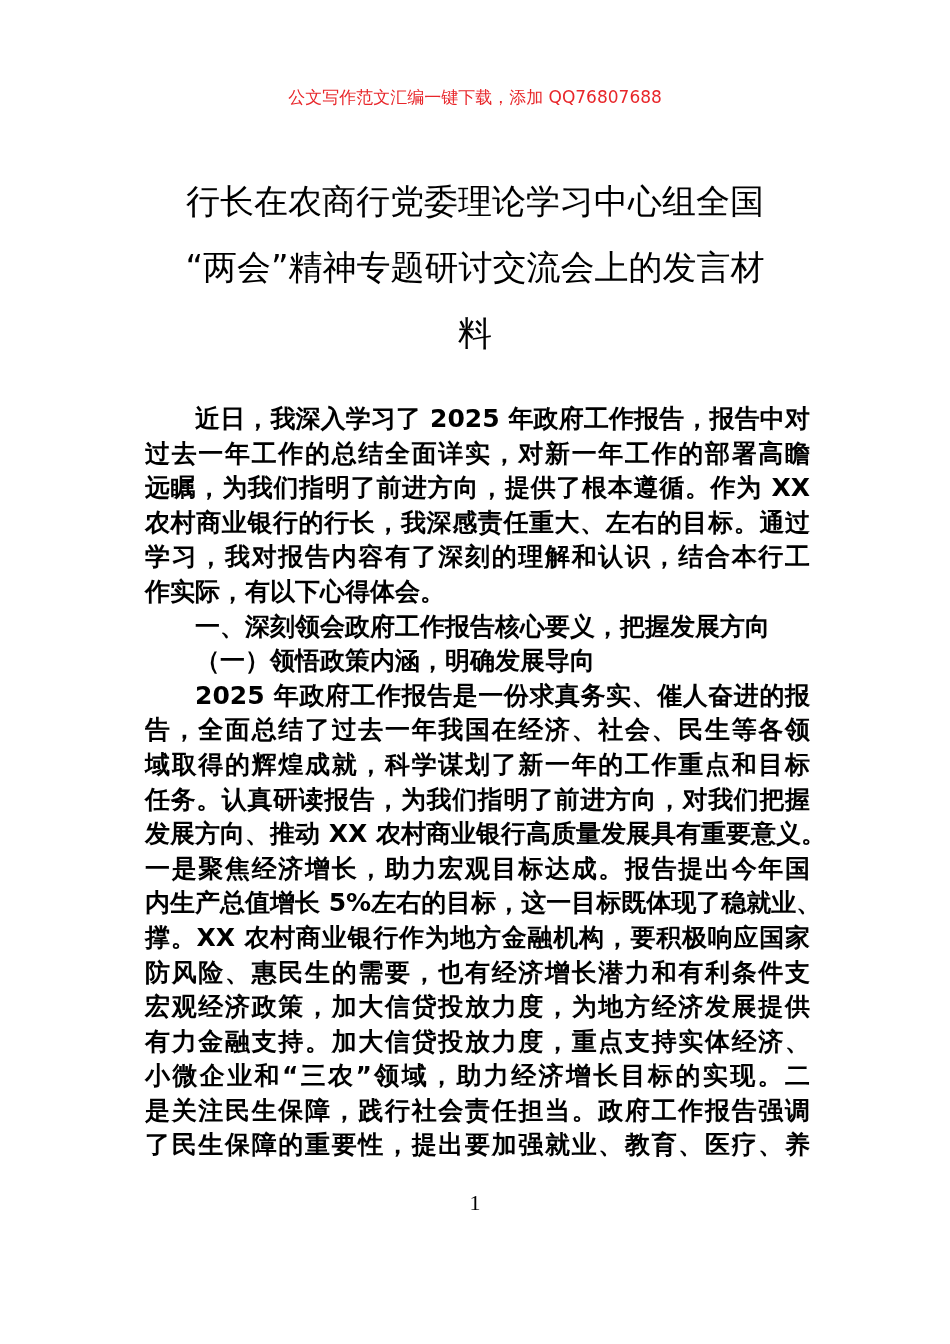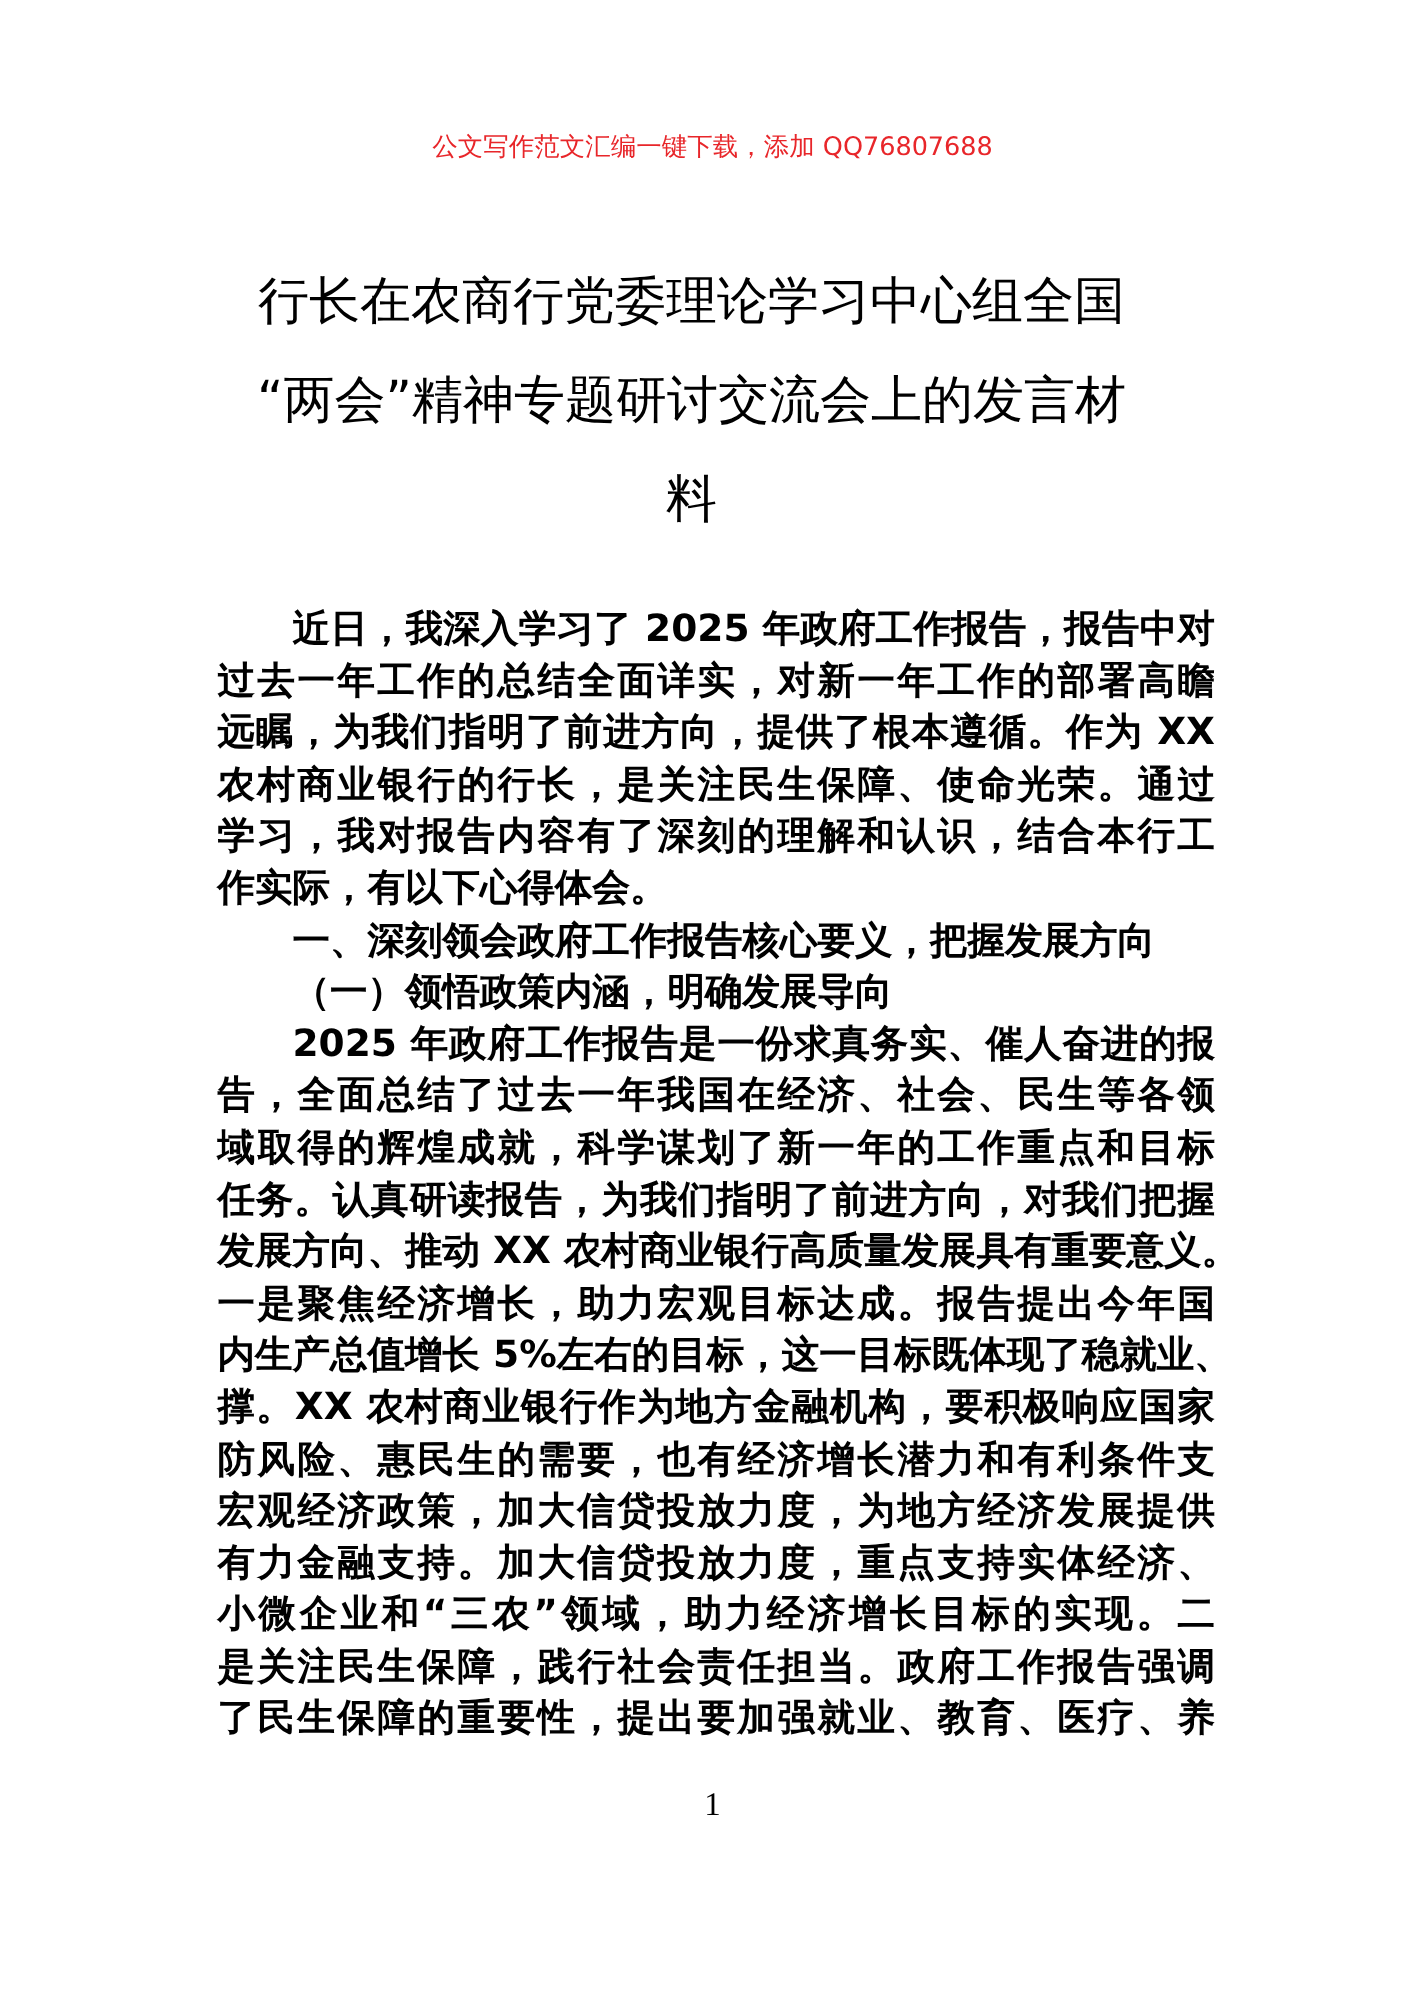--- a/index.html
+++ b/index.html
@@ -28,21 +28,21 @@
       left: 0;
       width: 950px;
       text-align: center;
       font-size: 17px;
       color: #e8262a;
       letter-spacing: 0px;
     }
     .title {
       position: absolute;
       top: 168px;
-      left: 136px;
+      left: 150px;
       width: 650px;
       text-align: center;
       font-size: 34px;
       line-height: 66px;
       color: #000;
     }
     .title .tline {
       display: block;
       white-space: nowrap;
     }
@@ -93,21 +93,21 @@
   <div class="title">
     <span class="tline">行长在农商行党委理论学习中心组全国</span>
     <span class="tline">“两会”精神专题研讨交流会上的发言材</span>
     <span class="tline">料</span>
   </div>
 
   <div class="body">
     <span class="line indent">近日，我深入学习了 2025 年政府工作报告，报告中对</span>
     <span class="line">过去一年工作的总结全面详实，对新一年工作的部署高瞻</span>
     <span class="line">远瞩，为我们指明了前进方向，提供了根本遵循。作为 XX</span>
-    <span class="line">农村商业银行的行长，是关注民生保障、使命光荣。通过</span>
+    <span class="line">农村商业银行的行长，我深感责任重大、左右的目标。通过</span>
     <span class="line">学习，我对报告内容有了深刻的理解和认识，结合本行工</span>
     <span class="line last">作实际，有以下心得体会。</span>
     <span class="line indent heading">一、深刻领会政府工作报告核心要义，把握发展方向</span>
     <span class="line indent heading">（一）领悟政策内涵，明确发展导向</span>
     <span class="line indent">2025 年政府工作报告是一份求真务实、催人奋进的报</span>
     <span class="line">告，全面总结了过去一年我国在经济、社会、民生等各领</span>
     <span class="line">域取得的辉煌成就，科学谋划了新一年的工作重点和目标</span>
     <span class="line">任务。认真研读报告，为我们指明了前进方向，对我们把握</span>
     <span class="line">发展方向、推动 XX 农村商业银行高质量发展具有重要意义。</span>
     <span class="line">一是聚焦经济增长，助力宏观目标达成。报告提出今年国</span>

